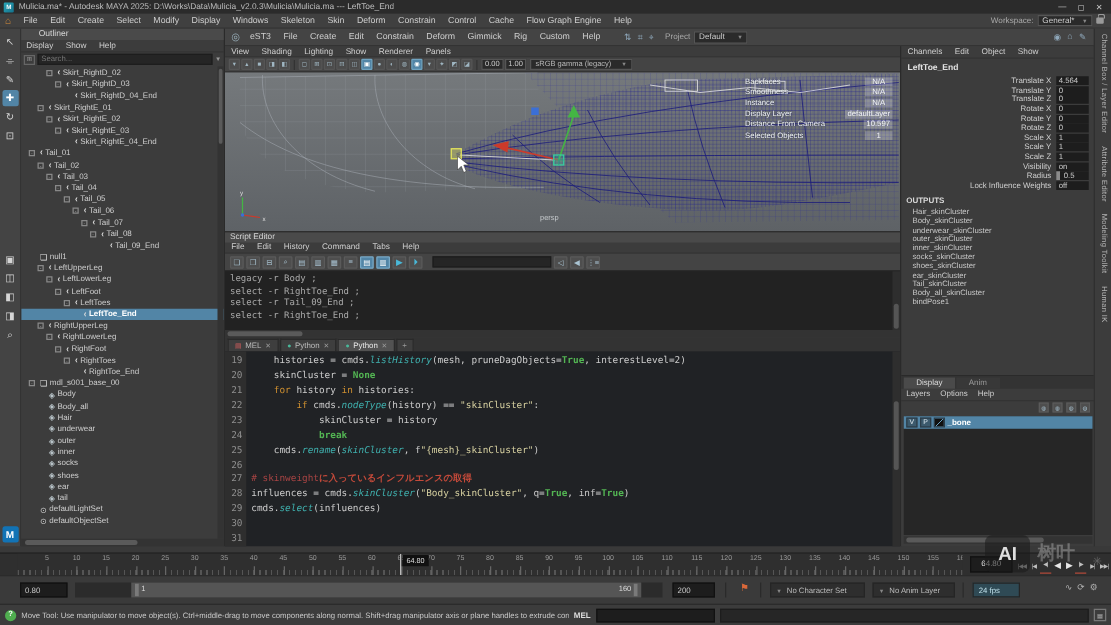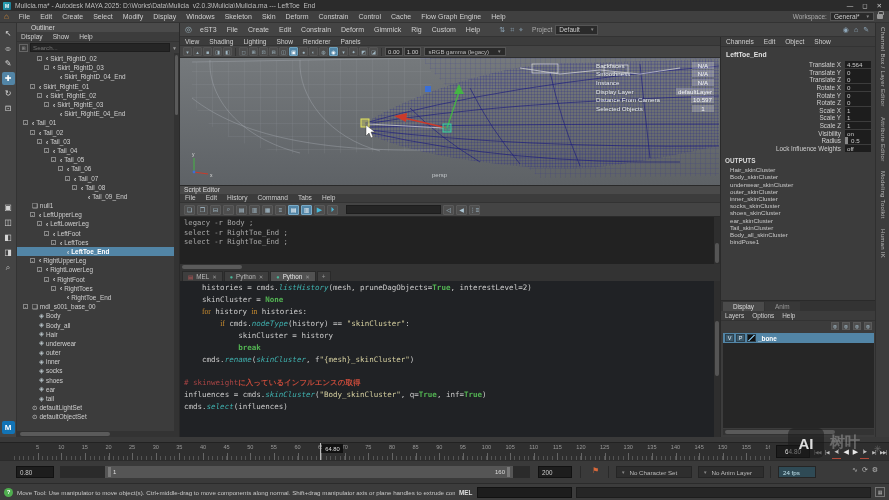--- a/index.html
+++ b/index.html
@@ -128,21 +128,21 @@
   .se-tab.active { background:#525252; color:#e8e8e8; }
   .se-tab .ticon { font-size:5.5px; }
   .se-tab .ticon.mel { color:#c45a5a; }
   .se-tab .ticon.py { color:#49b89a; }
   .se-tab .x { color:#999; font-size:5.5px; }
   .se-tab.plus { padding:0 4px; color:#999; }
   #se-code { flex:1; display:flex; position:relative; background:#202225;
     font-family:"DejaVu Sans Mono",monospace; font-size:7.5px; line-height:11.9px; }
   #se-gutter { width:17px; background:#2e2e2e; color:#8f8f8f; text-align:right; padding:1px 3px 0 0; }
   #se-lines { flex:1; padding:1px 0 0 4px; white-space:pre; overflow:hidden; }
-  .c-d { color:#cccccc; } .c-k { color:#cf9030;font-family:Liberation Serif, serif; } .c-g { color:#53b553; font-weight:bold; }
+  .c-d { color:#cccccc; } .c-k { color:#cf9030; } .c-g { color:#53b553; font-weight:bold; }
   .c-m { color:#3fb0ae; font-style:italic; } .c-s { color:#d6d0a0; }
   .c-c { color:#a84444; } .c-c2 { color:#c44a3a; font-weight:bold; }
 
   
   #right-panel { left:720px; top:37px; width:155px; height:400px; background:#3c3c3c;
     border-left:1px solid #2a2a2a; }
   #cb-menu { height:10px; display:flex; align-items:center; border-bottom:1px solid #333; }
   #cb-menu .menu-item { font-size:6.6px; padding:0 5px; }
   #cb-object { color:#e2e2e2; font-weight:bold; font-size:6.8px; padding:4px 0 3px 5px; }
   .attr-row { height:7.6px; display:flex; align-items:center; justify-content:flex-end; padding-right:4px; }
@@ -711,20 +711,21 @@
       <span class="se-ico play">⏵</span>
       <span id="se-search"></span>
       <span class="se-ico">◁</span>
       <span class="se-ico">◀</span>
       <span class="se-ico">⋮≡</span>
     </div>
     <div id="se-history">
       <div id="se-history-lines">
           <div>legacy -r Body ;</div>
           <div>select -r RightToe_End ;</div>
+          <div>select -r Tail_09_End ;</div>
           <div>select -r RightToe_End ;</div>
         </div>
       <div class="vscroll">
           <div class="thumb" style="top:26px"></div>
         </div>
     </div>
     <div id="se-hscroll">
         <div class="thumb"></div>
       </div>
     <div id="se-tabs">
@@ -739,20 +740,35 @@
           <span class="x">✕</span>
         </div>
         <div class="se-tab active">
           <span class="ticon py">●</span>
           <span>Python</span>
           <span class="x">✕</span>
         </div>
         <div class="se-tab plus">+</div>
       </div>
     <div id="se-code">
+      <div id="se-gutter">
+          <div>19</div>
+          <div>20</div>
+          <div>21</div>
+          <div>22</div>
+          <div>23</div>
+          <div>24</div>
+          <div>25</div>
+          <div>26</div>
+          <div>27</div>
+          <div>28</div>
+          <div>29</div>
+          <div>30</div>
+          <div>31</div>
+        </div>
       <div id="se-lines"><div><span class="c-d">    histories = cmds.</span><span class="c-m">listHistory</span><span class="c-d">(mesh, pruneDagObjects=</span><span class="c-g">True</span><span class="c-d">, interestLevel=2)</span></div><div><span class="c-d">    skinCluster = </span><span class="c-g">None</span></div><div><span class="c-d">    </span><span class="c-k">for</span><span class="c-d"> history </span><span class="c-k">in</span><span class="c-d"> histories:</span></div><div><span class="c-d">        </span><span class="c-k">if</span><span class="c-d"> cmds.</span><span class="c-m">nodeType</span><span class="c-d">(history) == </span><span class="c-s">"skinCluster"</span><span class="c-d">:</span></div><div><span class="c-d">            skinCluster = history</span></div><div><span class="c-d">            </span><span class="c-g">break</span></div><div><span class="c-d">    cmds.</span><span class="c-m">rename</span><span class="c-d">(</span><span class="c-m">skinCluster</span><span class="c-d">, f</span><span class="c-s">"{mesh}_skinCluster"</span><span class="c-d">)</span></div><div>&nbsp;</div><div><span class="c-c"># skinweight</span><span class="c-c2">に入っているインフルエンスの取得</span></div><div><span class="c-d">influences = cmds.</span><span class="c-m">skinCluster</span><span class="c-d">(</span><span class="c-s">"Body_skinCluster"</span><span class="c-d">, q=</span><span class="c-g">True</span><span class="c-d">, inf=</span><span class="c-g">True</span><span class="c-d">)</span></div><div><span class="c-d">cmds.</span><span class="c-m">select</span><span class="c-d">(influences)</span></div><div>&nbsp;</div><div>&nbsp;</div></div>
       <div class="vscroll">
           <div class="thumb" style="top:40px;height:55px"></div>
         </div>
     </div>
   </div>
 
   <div id="right-panel" class="abs">
     <div id="cb-menu">
         <span class="menu-item">Channels</span>

